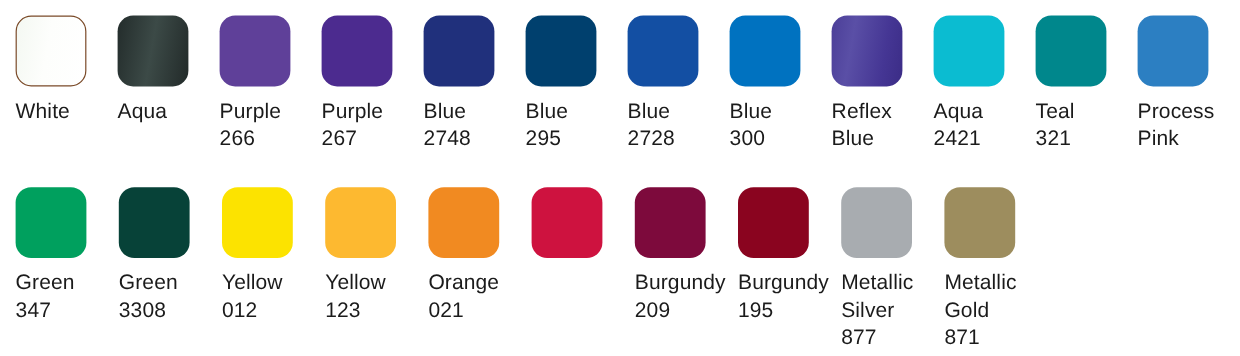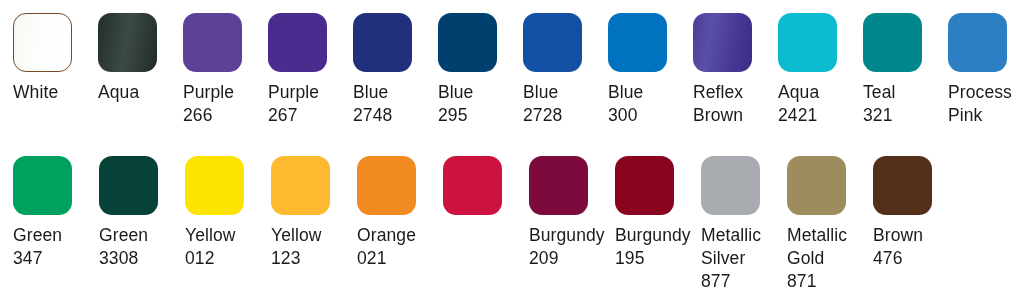--- a/index.html
+++ b/index.html
@@ -95,21 +95,21 @@
 2728</div>
       </div>
       <div class="swatch-cell">
         <div class="chip" style="background: rgb(0, 114, 192);"></div>
         <div class="chip-label">Blue
 300</div>
       </div>
       <div class="swatch-cell">
         <div class="chip" style="background: linear-gradient(100deg, rgb(75, 62, 152) 0%, rgb(90, 79, 166) 30%, rgb(69, 54, 148) 72%, rgb(59, 44, 134) 100%);"></div>
         <div class="chip-label">Reflex
-Brown</div>
+Blue</div>
       </div>
       <div class="swatch-cell">
         <div class="chip" style="background: rgb(11, 188, 209);"></div>
         <div class="chip-label">Aqua
 2421</div>
       </div>
       <div class="swatch-cell">
         <div class="chip" style="background: rgb(0, 135, 140);"></div>
         <div class="chip-label">Teal
 321</div>
@@ -164,19 +164,14 @@
         <div class="chip-label">Metallic
 Silver
 877</div>
       </div>
       <div class="swatch-cell">
         <div class="chip" style="background: rgb(157, 141, 94);"></div>
         <div class="chip-label">Metallic
 Gold
 871</div>
       </div>
-      <div class="swatch-cell">
-        <div class="chip" style="background: rgb(84, 48, 26);"></div>
-        <div class="chip-label">Brown
-476</div>
-      </div>
     </div>
 </div>
 
 </body></html>

